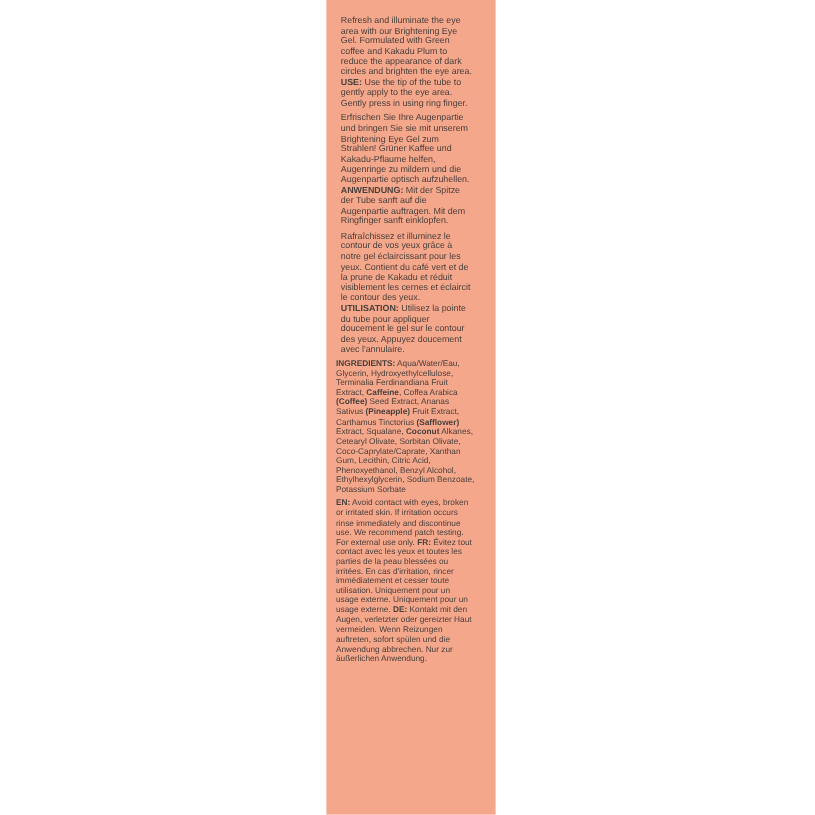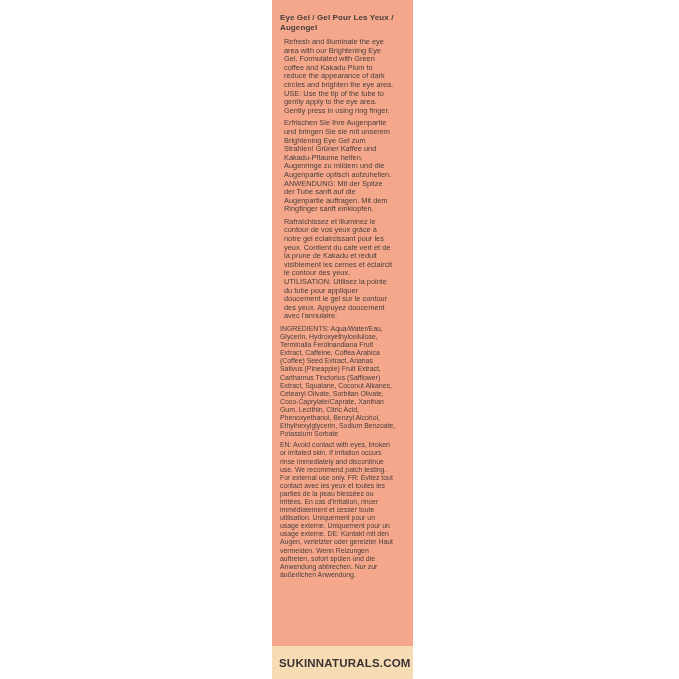--- a/index.html
+++ b/index.html
@@ -43,21 +43,21 @@
     line-height: 8.6px;
     white-space: pre;
     margin: 0 0 4px 4px;
   }
   .para.small {
     font-size: 6.9px;
     line-height: 8.1px;
     margin: 0 0 3px 0;
   }
   .para b, .para span.bold {
-    font-weight: normal;
+    font-weight: bold;
   }
   .footer-band {
     position: absolute;
     left: 0;
     bottom: 0;
     width: 141px;
     height: 33px;
     background: var(--footer-band-bg, #F7DBB4);
     display: flex;
     align-items: center;
@@ -70,22 +70,20 @@
     padding-left: 7px;
     white-space: nowrap;
   }
 </style>
 </head>
 <body>
 
 <div class="stage">
   <div class="panel">
     <div class="panel-inner">
-      <div class="panel-title">Eye Gel / Gel Pour Les Yeux /
-Augengel</div>
 
       <div class="para"><span>Refresh and illuminate the eye
 area with our Brightening Eye
 Gel. Formulated with Green
 coffee and Kakadu Plum to
 reduce the appearance of dark
 circles and brighten the eye area.
 </span><span class="bold">USE:</span><span> Use the tip of the tube to
 gently apply to the eye area.
 Gently press in using ring finger.</span></div>
@@ -142,17 +140,14 @@
 utilisation. Uniquement pour un
 usage externe. Uniquement pour un
 usage externe. </span><span class="bold">DE:</span><span> Kontakt mit den
 Augen, verletzter oder gereizter Haut
 vermeiden. Wenn Reizungen
 auftreten, sofort spülen und die
 Anwendung abbrechen. Nur zur
 äußerlichen Anwendung.</span></div>
     </div>
 
-    <div class="footer-band">
-      <div class="website">SUKINNATURALS.COM</div>
-    </div>
   </div>
 </div>
 
 </body></html>

